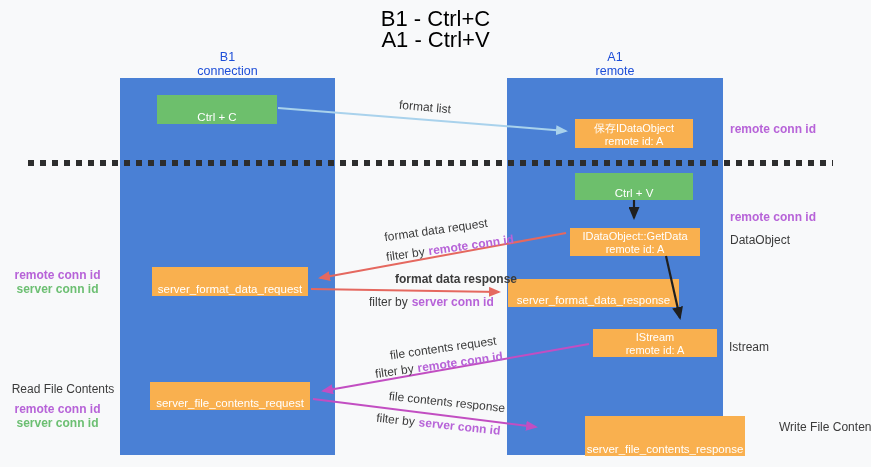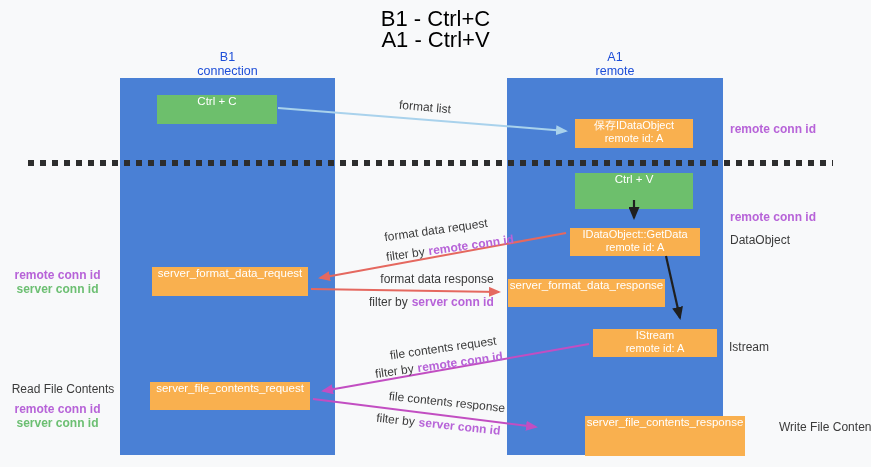--- a/index.html
+++ b/index.html
@@ -13,21 +13,21 @@
   .title{position:absolute;top:8px;left:0;width:871px;text-align:center;
          font-size:22px;line-height:21px;color:#000000;}
   .col{position:absolute;background:#4a80d5;top:78px;height:377px;z-index:1;}
   .col-b1{left:120px;width:215px;}
   .col-a1{left:507px;width:216px;}
   .colhead{position:absolute;top:50px;font-size:12.5px;line-height:14px;
            text-align:center;color:#1d4ed8;z-index:2;}
   .colhead.b1{left:120px;width:215px;}
   .colhead.a1{left:507px;width:216px;}
   .box{position:absolute;z-index:4;display:flex;flex-direction:column;
-       align-items:center;justify-content:flex-start;color:#fff;
+       align-items:center;justify-content:flex-end;color:#fff;
        font-size:11.5px;line-height:13px;text-align:center;}
   .orange{background:#f9b04f;}
   .green{background:#6dbf6c;}
   .alabel{position:absolute;z-index:6;font-size:12px;color:#3b3b3b;
           text-align:center;white-space:nowrap;}
   .alabel .accent{font-weight:bold;margin-left:4px;}
   .purple{color:#b763d8;font-weight:bold;}
   .greenlbl{color:#6cbf72;font-weight:bold;}
   .sidelabel{position:absolute;z-index:6;font-size:12px;white-space:nowrap;}
   .svglayer{position:absolute;inset:0;z-index:5;pointer-events:none;}
@@ -89,34 +89,34 @@
 
   <div class="box green" style="left:157px;top:95px;width:120px;height:29px;">
     <span>Ctrl + C</span>
   </div>
 
   <div class="box orange" style="left:575px;top:119px;width:118px;height:29px;font-size:11px;">
     <span>保存IDataObject</span>
     <span>remote id: A</span>
   </div>
 
-  <div class="box green" style="left:575px;top:173px;width:118px;height:36px;">
+  <div class="box green" style="left:575px;top:173px;width:118px;height:27px;">
     <span>Ctrl + V</span>
   </div>
 
   <div class="box orange" style="left:570px;top:228px;width:130px;height:28px;font-size:11px;">
     <span>IDataObject::GetData</span>
     <span>remote id: A</span>
   </div>
 
   <div class="box orange" style="left:152px;top:267px;width:156px;height:29px;">
     <span>server_format_data_request</span>
   </div>
 
-  <div class="box orange" style="left:508px;top:279px;width:157px;height:28px;">
+  <div class="box orange" style="left:508px;top:279px;width:171px;height:28px;">
     <span>server_format_data_response</span>
   </div>
 
   <div class="box orange" style="left:593px;top:329px;width:124px;height:28px;font-size:11px;">
     <span>IStream</span>
     <span>remote id: A</span>
   </div>
 
   <div class="box orange" style="left:150px;top:382px;width:160px;height:28px;">
     <span>server_file_contents_request</span>
@@ -130,21 +130,21 @@
     <span>format list</span>
   </div>
 
   <div class="alabel" style="left:376px;top:223px;width:120px;transform:rotate(-8deg);">
     <span>format data request</span>
   </div>
   <div class="alabel" style="left:375px;top:241px;width:150px;transform:rotate(-8deg);">
     <span>filter by</span><span class="purple accent">remote conn id</span>
   </div>
 
-  <div class="alabel" style="left:377px;top:272px;width:120px;">
+  <div class="alabel" style="left:395px;top:272px;width:120px;font-weight:bold;">
     <span>format data response</span>
   </div>
   <div class="alabel" style="left:369px;top:295px;width:120px;">
     <span>filter by</span><span class="purple accent">server conn id</span>
   </div>
 
   <div class="alabel" style="left:373px;top:341px;width:140px;transform:rotate(-8deg);">
     <span>file contents request</span>
   </div>
   <div class="alabel" style="left:364px;top:358px;width:150px;transform:rotate(-8deg);">

